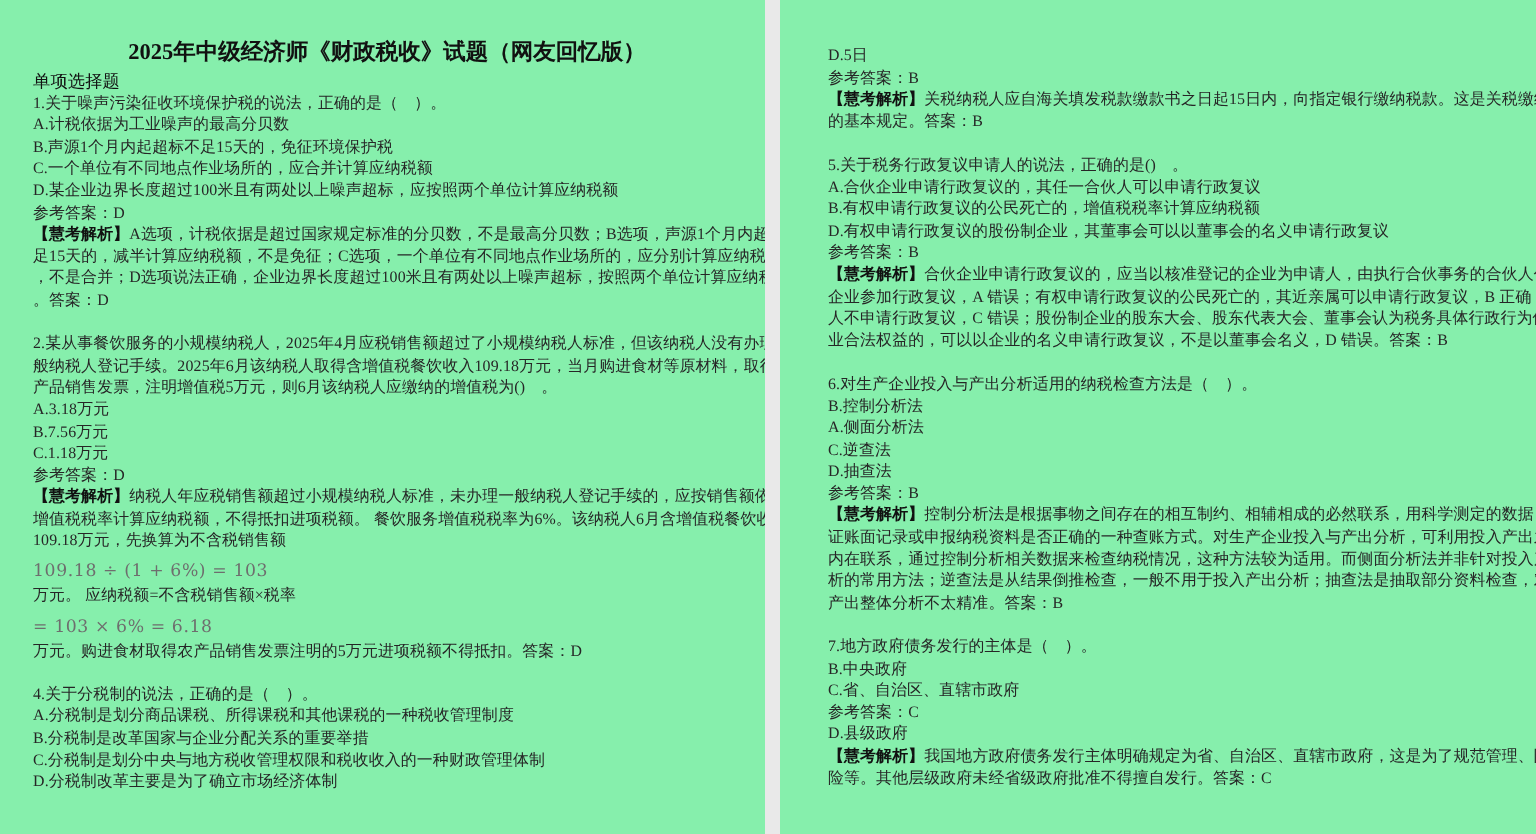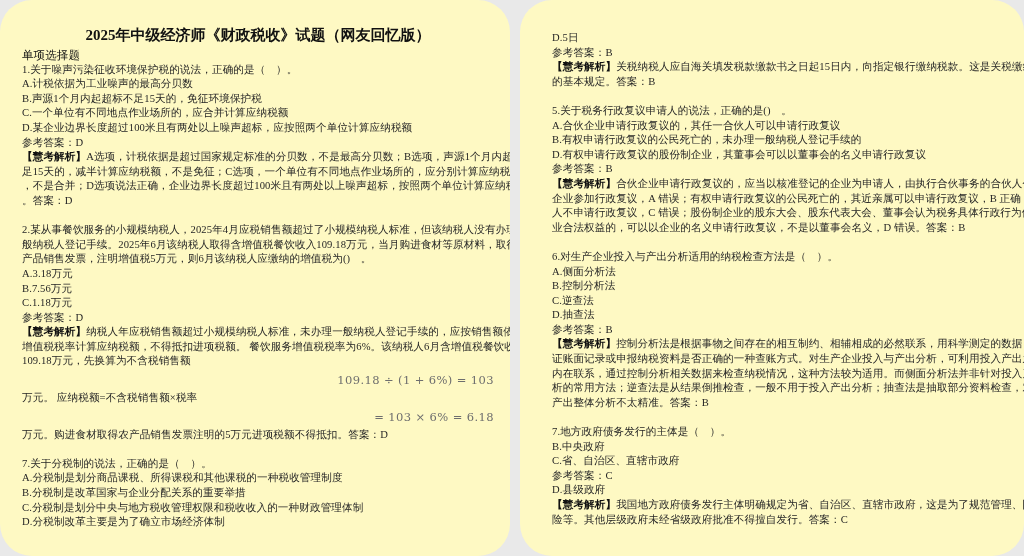--- a/index.html
+++ b/index.html
@@ -3,41 +3,41 @@
 <meta charset="utf-8">
 <style>
   html,body{margin:0;padding:0;}
   body{
     width:1024px;height:556px;overflow:hidden;
     background:#e9e9e9;
     font-family:"Liberation Serif","DejaVu Serif",serif;
     color:#262626;
   }
   .doc{display:flex;width:1024px;height:556px;}
-  .page{background:#fef9c3;box-sizing:border-box;overflow:hidden;border-radius:32px;}
+  .page{background:#86efac;box-sizing:border-box;overflow:hidden;}
   .page-left{width:510px;padding:0 16px 0 22px;}
   .gutter{width:10px;background:#e9e9e9;}
   .page-right{flex:1;padding:31px 4px 0 32px;}
   .blk{
     font-size:10.6px;
     line-height:14.6px;
     white-space:nowrap;
     letter-spacing:0.1px;
   }
   .title{
     font-size:15px;font-weight:bold;text-align:center;
     margin-top:26px;margin-bottom:4px;line-height:18px;
     white-space:nowrap;color:#111;
   }
   .heading{font-weight:normal;font-size:11.5px;color:#111;}
   .bp{font-weight:bold;color:#111;}
   .formula{
     font-family:"DejaVu Serif",serif;
     color:#6e6e6e;font-size:11.5px;line-height:20px;
-    margin:1px 0;letter-spacing:0.4px;text-align:right;
+    margin:1px 0;letter-spacing:0.4px;
   }
   .gap{height:14.6px;}
 </style>
 </head>
 <body>
 
 <div class="doc">
   <div class="page page-left">
       <div class="title">2025年中级经济师《财政税收》试题（网友回忆版）</div>
       <div class="blk heading">单项选择题</div>
@@ -60,46 +60,46 @@
       <div class="blk option">C.1.18万元</div>
       <div class="blk answer">参考答案：D</div>
       <div class="blk analysis"><span class="bp">【慧考解析】</span>纳税人年应税销售额超过小规模纳税人标准，未办理一般纳税人登记手续的，应按销售额依照</div>
       <div class="blk analysis">增值税税率计算应纳税额，不得抵扣进项税额。 餐饮服务增值税税率为6%。该纳税人6月含增值税餐饮收入</div>
       <div class="blk analysis">109.18万元，先换算为不含税销售额</div>
       <div class="formula">109.18 ÷ (1 + 6%) = 103</div>
       <div class="blk analysis">万元。 应纳税额=不含税销售额×税率</div>
       <div class="formula">= 103 × 6% = 6.18</div>
       <div class="blk analysis">万元。购进食材取得农产品销售发票注明的5万元进项税额不得抵扣。答案：D</div>
       <div class="gap"></div>
-      <div class="blk question">7.关于分税制的说法，正确的是（　）。</div>
+      <div class="blk question">4.关于分税制的说法，正确的是（　）。</div>
       <div class="blk option">A.分税制是划分商品课税、所得课税和其他课税的一种税收管理制度</div>
       <div class="blk option">B.分税制是改革国家与企业分配关系的重要举措</div>
       <div class="blk option">C.分税制是划分中央与地方税收管理权限和税收收入的一种财政管理体制</div>
       <div class="blk option">D.分税制改革主要是为了确立市场经济体制</div>
     </div>
   <div class="gutter"></div>
   <div class="page page-right">
       <div class="blk option">D.5日</div>
       <div class="blk answer">参考答案：B</div>
       <div class="blk analysis"><span class="bp">【慧考解析】</span>关税纳税人应自海关填发税款缴款书之日起15日内，向指定银行缴纳税款。这是关税缴纳期限</div>
       <div class="blk analysis">的基本规定。答案：B</div>
       <div class="gap"></div>
       <div class="blk question">5.关于税务行政复议申请人的说法，正确的是()　。</div>
       <div class="blk option">A.合伙企业申请行政复议的，其任一合伙人可以申请行政复议</div>
-      <div class="blk option">B.有权申请行政复议的公民死亡的，未办理一般纳税人登记手续的</div>
+      <div class="blk option">B.有权申请行政复议的公民死亡的，增值税税率计算应纳税额</div>
       <div class="blk option">D.有权申请行政复议的股份制企业，其董事会可以以董事会的名义申请行政复议</div>
       <div class="blk answer">参考答案：B</div>
       <div class="blk analysis"><span class="bp">【慧考解析】</span>合伙企业申请行政复议的，应当以核准登记的企业为申请人，由执行合伙事务的合伙人代表该</div>
       <div class="blk analysis">企业参加行政复议，A 错误；有权申请行政复议的公民死亡的，其近亲属可以申请行政复议，B 正确；第三</div>
       <div class="blk analysis">人不申请行政复议，C 错误；股份制企业的股东大会、股东代表大会、董事会认为税务具体行政行为侵犯企</div>
       <div class="blk analysis">业合法权益的，可以以企业的名义申请行政复议，不是以董事会名义，D 错误。答案：B</div>
       <div class="gap"></div>
       <div class="blk question">6.对生产企业投入与产出分析适用的纳税检查方法是（　）。</div>
+      <div class="blk option">B.控制分析法</div>
       <div class="blk option">A.侧面分析法</div>
-      <div class="blk option">B.控制分析法</div>
       <div class="blk option">C.逆查法</div>
       <div class="blk option">D.抽查法</div>
       <div class="blk answer">参考答案：B</div>
       <div class="blk analysis"><span class="bp">【慧考解析】</span>控制分析法是根据事物之间存在的相互制约、相辅相成的必然联系，用科学测定的数据，来验</div>
       <div class="blk analysis">证账面记录或申报纳税资料是否正确的一种查账方式。对生产企业投入与产出分析，可利用投入产出之间的</div>
       <div class="blk analysis">内在联系，通过控制分析相关数据来检查纳税情况，这种方法较为适用。而侧面分析法并非针对投入产出分</div>
       <div class="blk analysis">析的常用方法；逆查法是从结果倒推检查，一般不用于投入产出分析；抽查法是抽取部分资料检查，对投入</div>
       <div class="blk analysis">产出整体分析不太精准。答案：B</div>
       <div class="gap"></div>
       <div class="blk question">7.地方政府债务发行的主体是（　）。</div>

